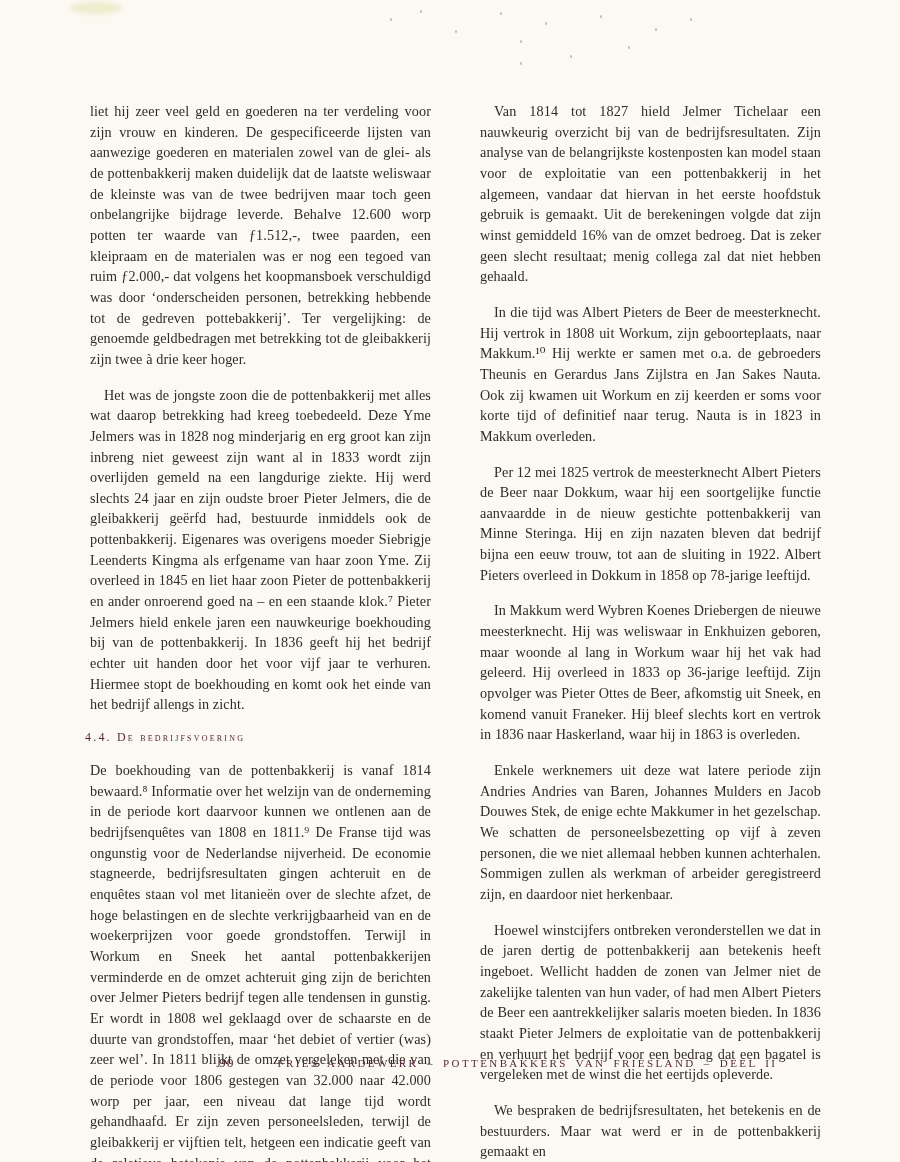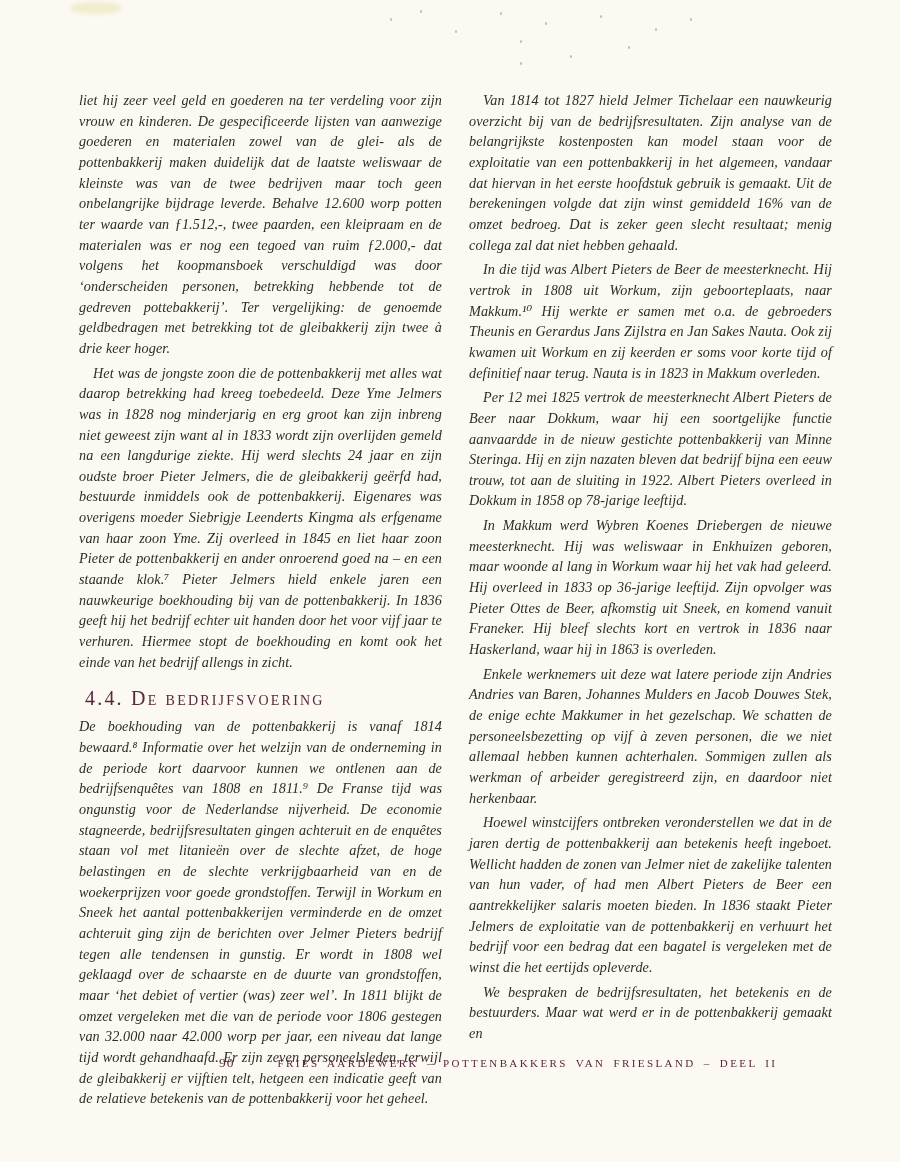--- a/index.html
+++ b/index.html
@@ -25,33 +25,32 @@
     background: rgba(238,232,196,0.8); border-radius: 50%;
     filter: blur(2px);
   }
   .columns {
     position: absolute; top: 86px; left: 75px;
     width: 762px;
     display: flex; gap: 19px;
   }
   .col { width: 371px; }
   .para {
-    margin: 4px;
+    margin: 15px;
     font-size: 14.2px;
     line-height: 20.65px;
     text-align: justify;
     letter-spacing: 0.1px;
-    font-style: italic;
   }
   .para.indent { text-indent: 14px; }
   .section-heading {
     margin: 15px 0 6px 10px;
     font-weight: normal;
     font-variant: small-caps;
-    font-size: 20px;
+    font-size: 12px;
     letter-spacing: 2.2px;
     color: var(--accent, #57283c);
   }
   .page-footer {
     position: absolute; top: 1055px; left: 195px;
     display: flex; align-items: baseline;
     color: var(--accent, #57283c);
   }
   .page-number {
     font-size: 13.5px;

